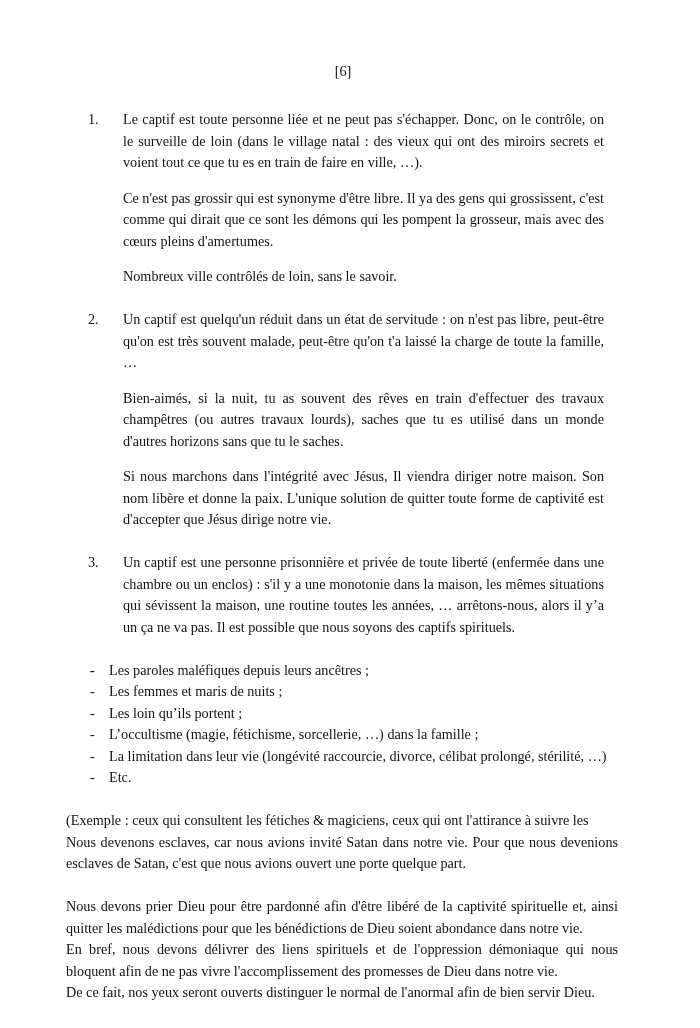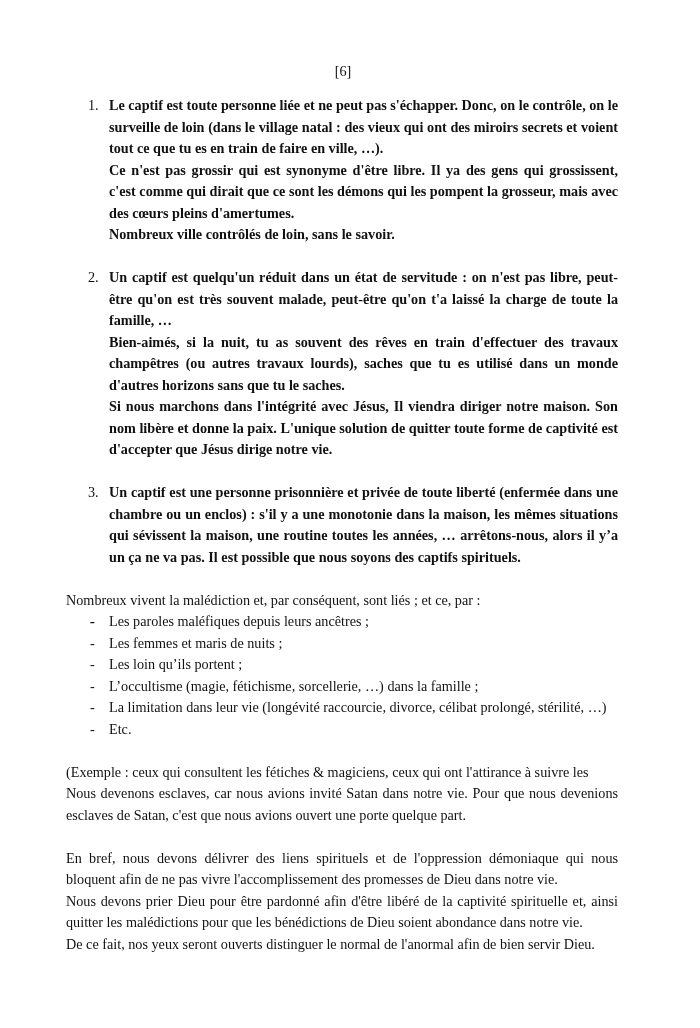--- a/index.html
+++ b/index.html
@@ -8,21 +8,21 @@
       font-family: "Liberation Serif", "DejaVu Serif", serif;
       font-size: 14.2px; line-height: 21.5px; color: #111;
     }
     .page-number {
       position: absolute; top: 61px; left: 0; width: 686px; text-align: center;
     }
     .content { position: absolute; left: 66px; top: 95px; width: 552px; }
     .numbered { list-style: none; margin: 0; padding: 0; }
     .numbered li { position: relative; padding-left: 43px; margin-bottom: 21.5px; text-align: justify; }
     .numbered li .num { position: absolute; left: 22px; top: 0; }
-    .numbered li p { margin: 0; text-align: justify; font-weight: bold; }
+    .numbered li p { margin: 14px; text-align: justify; }
     .para { margin: 0 0 21.5px 0; text-align: justify; }
     .para p { margin: 0; text-align: justify; }
     .dash-list { list-style: none; margin: 0 0 21.5px 0; padding: 0; }
     .dash-list li { position: relative; padding-left: 43px; }
     .dash-list li .dash { position: absolute; left: 24px; top: 0; }
     .example-indent { padding-left: 63px; }
   </style>
 </head>
 <body>
 
@@ -42,35 +42,34 @@
       <p>Un captif est quelqu'un réduit dans un état de servitude : on n'est pas libre, peut-être qu'on est très souvent malade, peut-être qu'on t'a laissé la charge de toute la famille, …</p>
       <p>Bien-aimés, si la nuit, tu as souvent des rêves en train d'effectuer des travaux champêtres (ou autres travaux lourds), saches que tu es utilisé dans un monde d'autres horizons sans que tu le saches.</p>
       <p>Si nous marchons dans l'intégrité avec Jésus, Il viendra diriger notre maison. Son nom libère et donne la paix. L'unique solution de quitter toute forme de captivité est d'accepter que Jésus  dirige notre vie.</p>
     </li>
     <li>
       <span class="num">3.</span>
       <p>Un captif est une personne prisonnière et privée de toute liberté (enfermée dans une chambre ou un enclos) : s'il y a une monotonie dans la maison, les mêmes situations qui sévissent la maison, une routine toutes les années, … arrêtons-nous, alors il y’a un ça ne va pas. Il est possible que nous soyons des captifs spirituels.</p>
     </li>
   </ol>
 
-  <p class="para" style="margin-bottom:0">Nombreux vivent la malédiction et, par conséquent, sont liés ; et ce, par :</p>
   <ul class="dash-list">
     <li><span class="dash">-</span></li>
     <li><span class="dash">-</span><span>Les paroles maléfiques depuis leurs ancêtres ;</span></li>
     <li><span class="dash">-</span><span>Les femmes et maris de nuits ;</span></li>
     <li><span class="dash">-</span><span>Les loin qu’ils portent ;</span></li>
     <li><span class="dash">-</span><span>L’occultisme (magie, fétichisme, sorcellerie, …) dans la famille ;</span></li>
     <li><span class="dash">-</span><span>La limitation dans leur vie (longévité raccourcie, divorce, célibat prolongé, stérilité, …)</span></li>
     <li><span class="dash">-</span><span>Etc.</span></li>
   </ul>
 
   <div class="para">
     <p>(Exemple : ceux qui consultent les fétiches &amp; magiciens, ceux qui ont l'attirance à suivre les</p>
     <p>Nous devenons esclaves, car nous avions invité Satan dans notre vie. Pour que nous devenions esclaves de Satan, c'est que nous avions ouvert une porte quelque part.</p>
   </div>
 
   <div class="para">
+    <p>Nous devons prier Dieu pour être pardonné afin d'être libéré de la captivité spirituelle et, ainsi quitter les malédictions pour que les bénédictions de Dieu soient abondance dans notre vie.</p>
     <p>En bref, nous devons délivrer des liens spirituels et de l'oppression démoniaque qui nous bloquent afin de ne pas vivre l'accomplissement des promesses de Dieu dans notre vie.</p>
-    <p>Nous devons prier Dieu pour être pardonné afin d'être libéré de la captivité spirituelle et, ainsi quitter les malédictions pour que les bénédictions de Dieu soient abondance dans notre vie.</p>
     <p>De ce fait, nos yeux seront ouverts distinguer le normal de l'anormal afin de bien servir Dieu.</p>
   </div>
 
 </div>
 
 </body></html>

